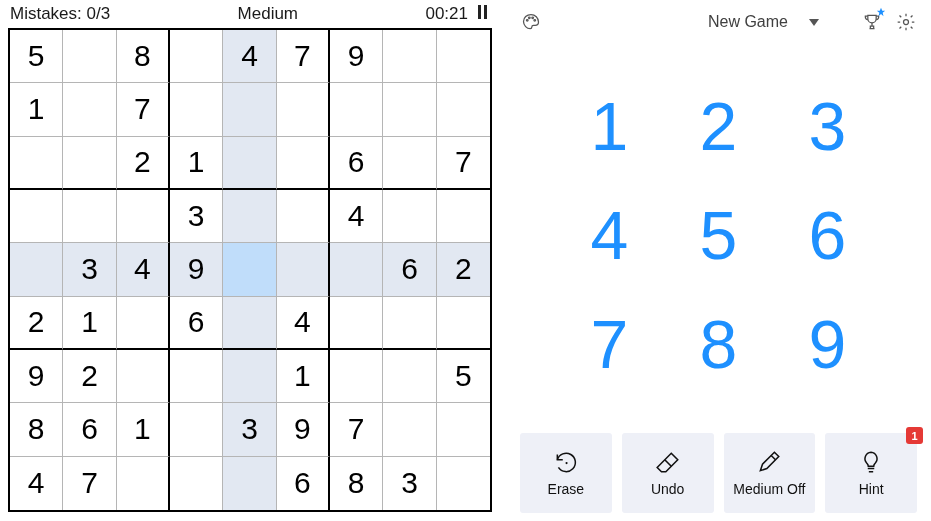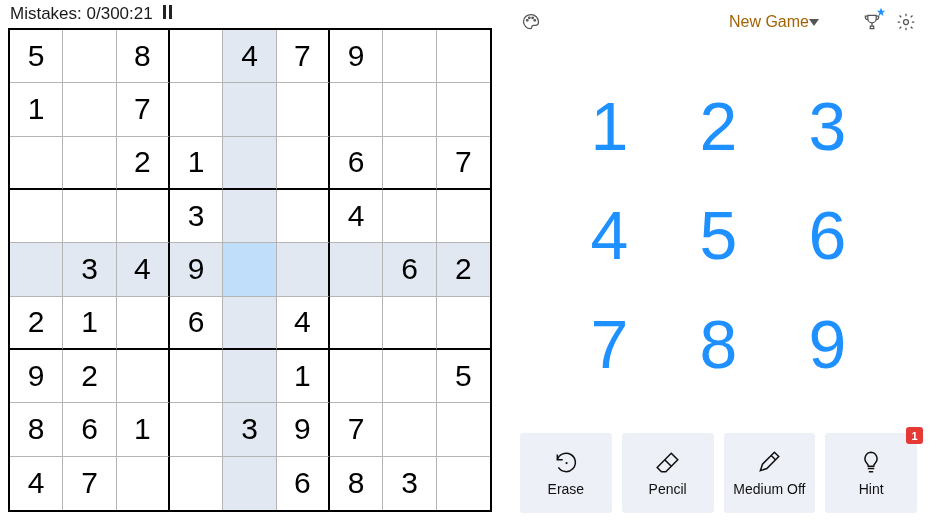--- a/index.html
+++ b/index.html
@@ -68,21 +68,21 @@
   }
   .top-bar {
     display: flex;
     align-items: center;
     gap: 12px;
     height: 28px;
     color: #444;
     font-size: 16px;
   }
   .top-bar .spacer { flex: 1; }
-  .top-bar .new-game { display: flex; align-items: center; gap: 0; cursor: pointer; color:#a16207; }
+  .top-bar .new-game { display: flex; align-items: center; gap: 21px; cursor: pointer; color:#404040; }
   .tri-icon {
     width:0;height:0;border-left:5px solid transparent;border-right:5px solid transparent;
     border-top:7px solid #555;
   }
   .icon-btn { width:22px; height:22px; display:flex; align-items:center; justify-content:center; cursor:pointer; color:#555; }
   .icon-btn svg { width:20px; height:20px; }
   .trophy { position:relative; }
   .trophy .star {
     position:absolute; top:-4px; right:-3px; width:10px; height:10px;
   }
@@ -128,20 +128,21 @@
     width:17px; height:17px; border-radius:3px;
     display:flex; align-items:center; justify-content:center;
   }
 </style>
 </head>
 <body>
 
 <div class="left">
   <div class="status-bar">
     <span class="mistakes">Mistakes: 0/3</span>
+    <span class="difficulty">Medium</span>
     <span class="timer">00:21</span>
     <span class="pause-icon"><span></span><span></span></span>
   </div>
   <div class="grid" id="grid">
       <div class="cell">5</div>
       <div class="cell"></div>
       <div class="cell br">8</div>
       <div class="cell"></div>
       <div class="cell hl">4</div>
       <div class="cell br">7</div>
@@ -277,21 +278,21 @@
           <path d="M4 10a8.5 8.5 0 1 1 1 7"></path>
           <circle cx="12.5" cy="13" r="1" fill="#111" stroke="none"></circle>
       </svg>
       <span>Erase</span>
     </div>
     <div class="action">
       <svg viewBox="0 0 24 24">
         <path d="M15 4l6 6-11 11H6l-4-4L15 4z"></path>
           <path d="M9 10l6 6"></path>
       </svg>
-      <span>Pencil</span>
+      <span>Undo</span>
     </div>
     <div class="action">
       <svg viewBox="0 0 24 24">
         <path d="M4 20l2-6L17 3l4 4L10 18l-6 2z"></path>
           <path d="M14 6l4 4"></path>
       </svg>
       <span>Medium Off</span>
     </div>
     <div class="action">
       <svg viewBox="0 0 24 24">

